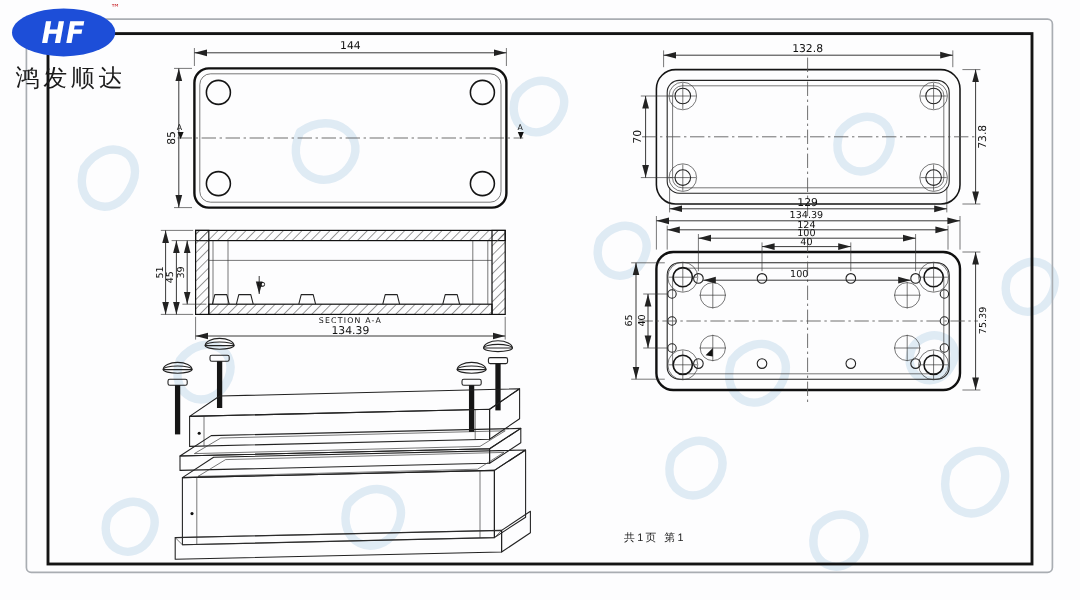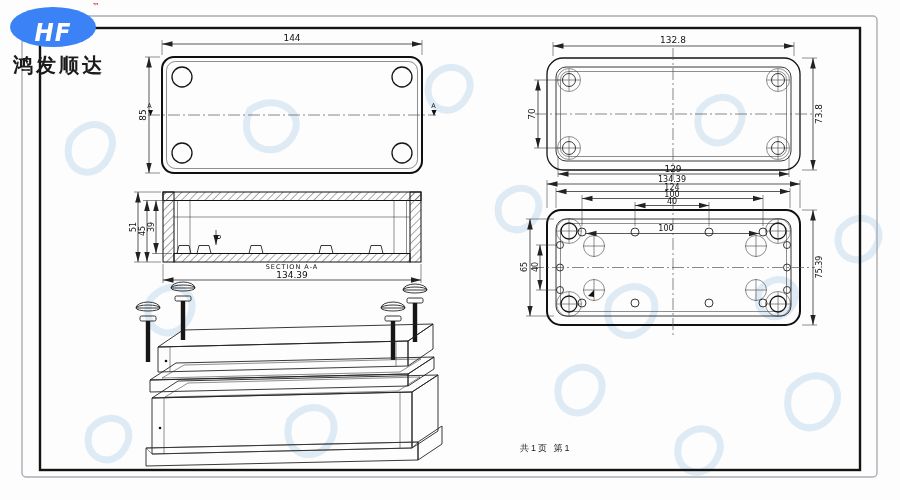--- a/index.html
+++ b/index.html
@@ -10,25 +10,25 @@
   .o2{stroke:#101010;stroke-width:2;fill:none;stroke-linejoin:round;}
   .o15{stroke:#151515;stroke-width:1.3;fill:none;stroke-linejoin:round;}
   .o1{stroke:#222;stroke-width:0.9;fill:none;stroke-linejoin:round;}
   .o0{stroke:#333;stroke-width:0.55;fill:none;}
   .cl{stroke:#555;stroke-width:0.7;fill:none;stroke-dasharray:12 3 2 3;}
   .ext{stroke:#333;stroke-width:0.55;}
   .dim{stroke:#222;stroke-width:0.75;}
   .dt{font:9px "DejaVu Sans", sans-serif;fill:#111;}
   .dts{font:8px "DejaVu Sans", sans-serif;fill:#111;}
   .st{font:6.5px "DejaVu Sans", sans-serif;fill:#111;letter-spacing:1px;}
-  .logo{position:absolute;left:10px;top:7px;width:86px;height:40px;background:#3b82f6;
-        border-radius:50%;display:flex;align-items:flex-end;justify-content:center;z-index:3;}
+  .logo{position:absolute;left:10px;top:7px;width:86px;height:40px;background:#1d4ed8;
+        border-radius:50%;display:flex;align-items:center;justify-content:center;z-index:3;}
   .logo .mono{color:#fff;font-weight:bold;font-style:italic;font-size:25px;
         letter-spacing:1px;transform:scaleX(.92);font-family:"DejaVu Sans", sans-serif;}
-  .company{position:absolute;left:13px;top:52px;font-size:20px;font-weight:700;
+  .company{position:absolute;left:13px;top:52px;font-size:20px;font-weight:400;
         letter-spacing:3px;color:#1b1b1b;z-index:3;font-family:"Liberation Sans", sans-serif;}
   .footer{position:absolute;left:520px;top:442px;font-size:9px;color:#222;
         letter-spacing:2px;z-index:3;font-family:"Liberation Sans", sans-serif;}
 </style>
 </head>
 <body>
 
 <div class="page">
 
   <svg class="wm" viewBox="0 0 900 500" aria-hidden="true">

